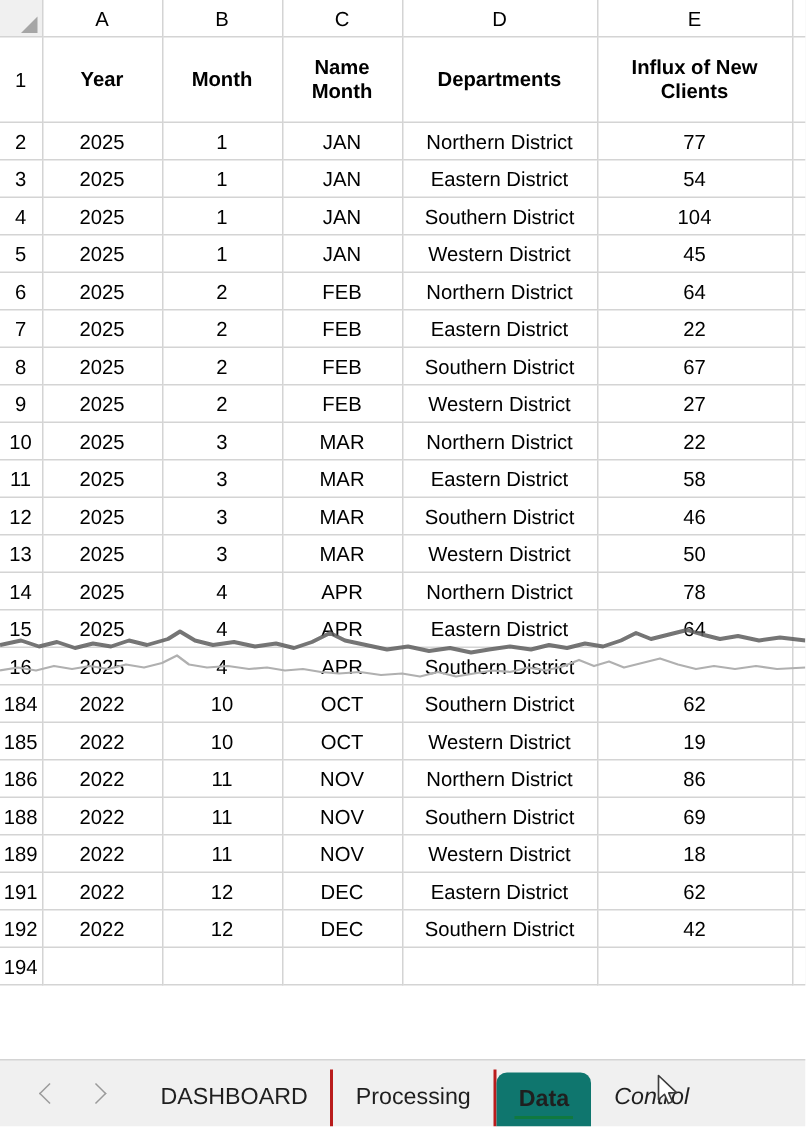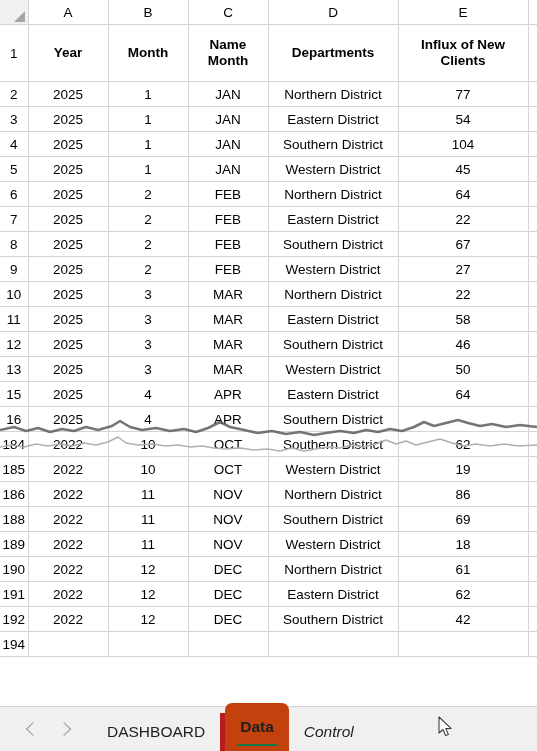--- a/index.html
+++ b/index.html
@@ -94,29 +94,29 @@
   .chev.left{transform:rotate(-135deg);margin-left:3px;}
   .chev.right{transform:rotate(45deg);margin-right:3px;}
 
   .tabs{display:flex;align-items:flex-end;height:44px;margin-left:10px;}
   .tab{
     position:relative;
     height:38px;
     display:flex;align-items:center;justify-content:center;
     padding:0 15px;
     font-size:15.5px;color:#1f1f1f;
-    border-right:5px solid #b91c1c;
+    border-right:2px solid #b91c1c;
   }
   .tab:last-child{border-right:none;font-style:italic;}
   .tab.active{
-    background:#c2410c;
+    background:#0f766e;
     font-weight:bold;
     border-right:none;
     border-top-left-radius:7px;border-top-right-radius:7px;
-    height:48px;
+    height:36px;
     box-shadow:0 0 0 0 transparent;
   }
   .tab.active .ulbar{
     position:absolute;left:12px;right:12px;bottom:5px;height:2.5px;background:#10793f;
   }
   .tab.after-active{border-left:none;}
 
   
   .cursor{
     position:absolute;left:438px;top:716px;width:16px;height:22px;
@@ -261,20 +261,29 @@
           <tr>
             <td class="rh">13</td>
             <td class="cell">2025</td>
             <td class="cell">3</td>
             <td class="cell">MAR</td>
             <td class="cell">Western District</td>
             <td class="cell">50</td>
             <td class="cell"></td>
           </tr>
           <tr>
+            <td class="rh">14</td>
+            <td class="cell">2025</td>
+            <td class="cell">4</td>
+            <td class="cell">APR</td>
+            <td class="cell">Northern District</td>
+            <td class="cell">78</td>
+            <td class="cell"></td>
+          </tr>
+          <tr>
             <td class="rh">15</td>
             <td class="cell">2025</td>
             <td class="cell">4</td>
             <td class="cell">APR</td>
             <td class="cell">Eastern District</td>
             <td class="cell">64</td>
             <td class="cell"></td>
           </tr>
           <tr>
             <td class="rh">16</td>
@@ -321,29 +330,20 @@
             <td class="cell">69</td>
             <td class="cell"></td>
           </tr>
           <tr>
             <td class="rh">189</td>
             <td class="cell">2022</td>
             <td class="cell">11</td>
             <td class="cell">NOV</td>
             <td class="cell">Western District</td>
             <td class="cell">18</td>
-            <td class="cell"></td>
-          </tr>
-          <tr>
-            <td class="rh">190</td>
-            <td class="cell">2022</td>
-            <td class="cell">12</td>
-            <td class="cell">DEC</td>
-            <td class="cell">Northern District</td>
-            <td class="cell">61</td>
             <td class="cell"></td>
           </tr>
           <tr>
             <td class="rh">191</td>
             <td class="cell">2022</td>
             <td class="cell">12</td>
             <td class="cell">DEC</td>
             <td class="cell">Eastern District</td>
             <td class="cell">62</td>
             <td class="cell"></td>
@@ -383,20 +383,23 @@
           <span class="chev left"></span>
         </div>
       <div class="navbtn">
           <span class="chev right"></span>
         </div>
     </div>
     <div class="tabs" id="tabs-container">
         <div class="tab">
           <span>DASHBOARD</span>
         </div>
+        <div class="tab">
+          <span>Processing</span>
+        </div>
         <div class="tab active">
           <span>Data</span>
           <span class="ulbar" style="background: rgb(16, 121, 63);"></span>
         </div>
         <div class="tab after-active">
           <span>Control</span>
         </div>
       </div>
   </div>
 

